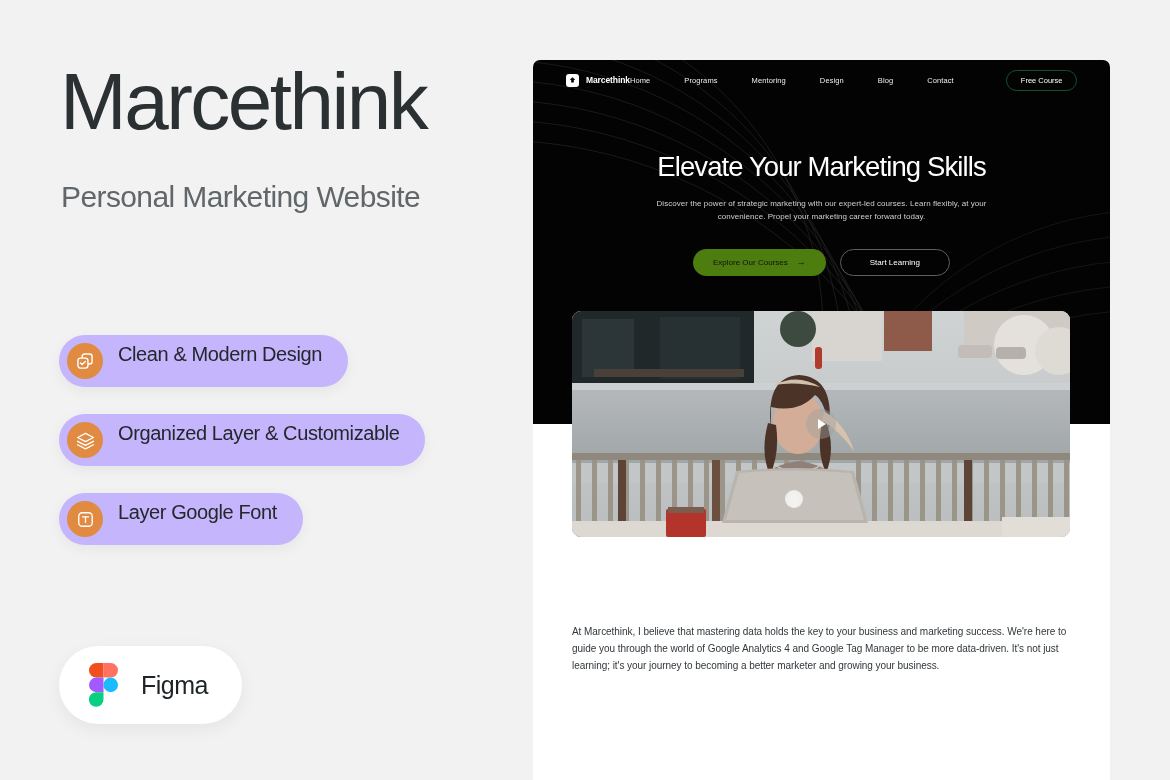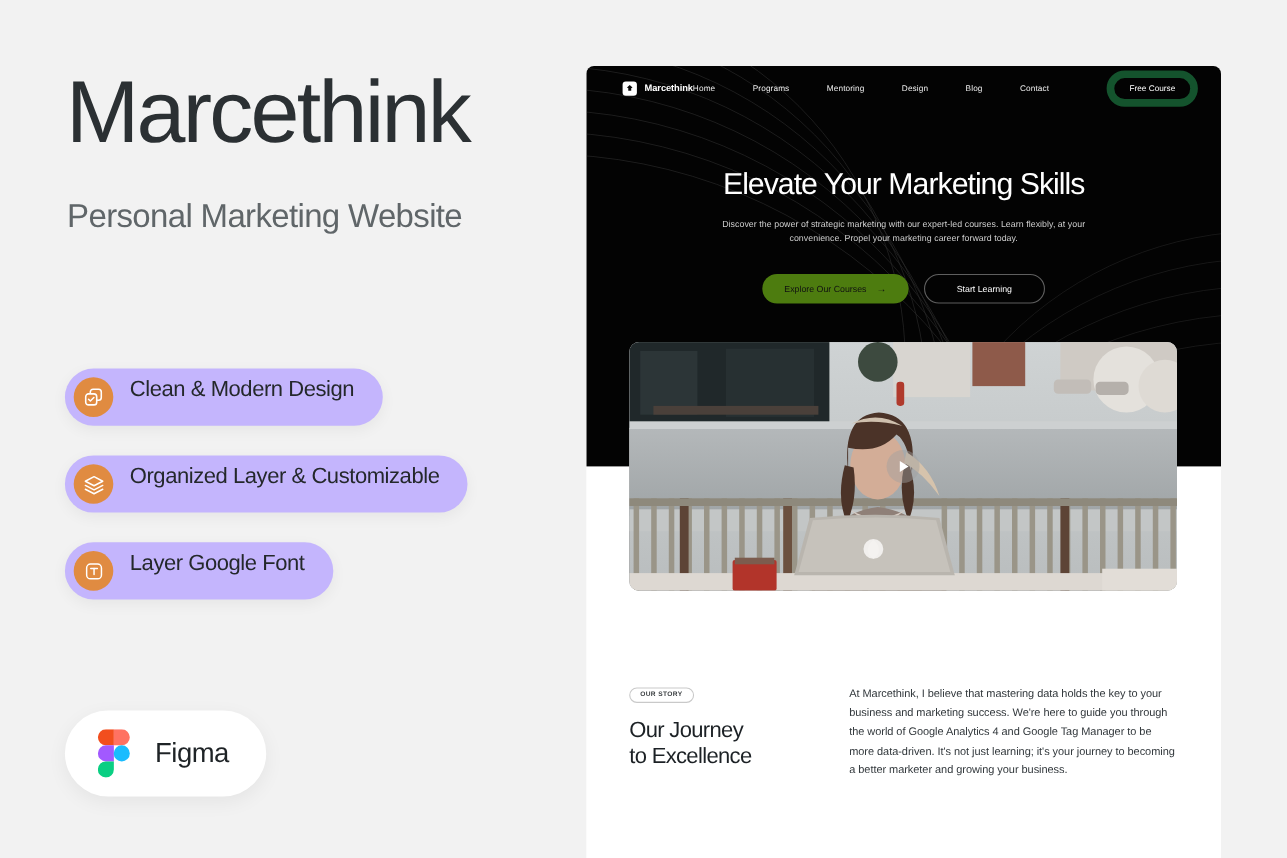--- a/index.html
+++ b/index.html
@@ -168,21 +168,21 @@
     gap: 34px;
   }
   .nav-link {
     color: #eeeeee;
     font-size: 7.5px;
     letter-spacing: 0.1px;
     white-space: nowrap;
   }
   .nav-cta {
     margin-left: 18px;
-    border: 7px solid #14532d;
+    border: 1px solid #14532d;
     border-radius: 20px;
     padding: 5px 14px;
     color: #ffffff;
     font-size: 7.5px;
     white-space: nowrap;
   }
 
   
   .hero-body {
     position: relative;
@@ -535,23 +535,16 @@
 
         <rect x="430" y="206" width="68" height="20" fill="#e2ddd7"></rect>
       </svg>
     </div>
     <div class="play-btn">
       <span class="play-tri"></span>
     </div>
   </div>
 
   <div class="story">
-    <div class="story-left">
-      <span class="badge">OUR STORY</span>
-      <h2 class="story-heading">
-        <span>Our Journey</span><br>
-        <span>to Excellence</span>
-      </h2>
-    </div>
     <p class="story-text">At Marcethink, I believe that mastering data holds the key to your business and marketing success. We're here to guide you through the world of Google Analytics 4 and Google Tag Manager to be more data-driven. It's not just learning; it's your journey to becoming a better marketer and growing your business.</p>
   </div>
 
 </div>
 
 </body></html>

